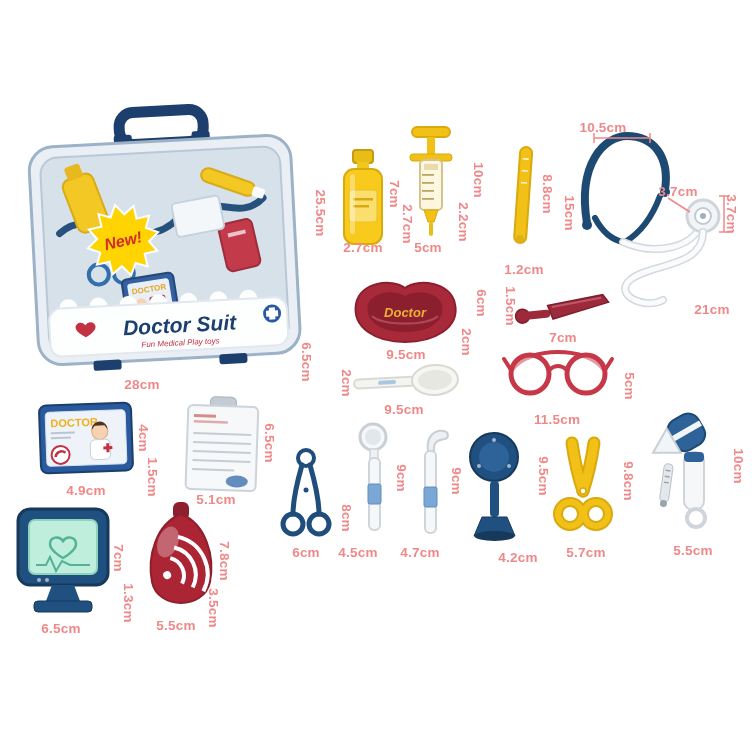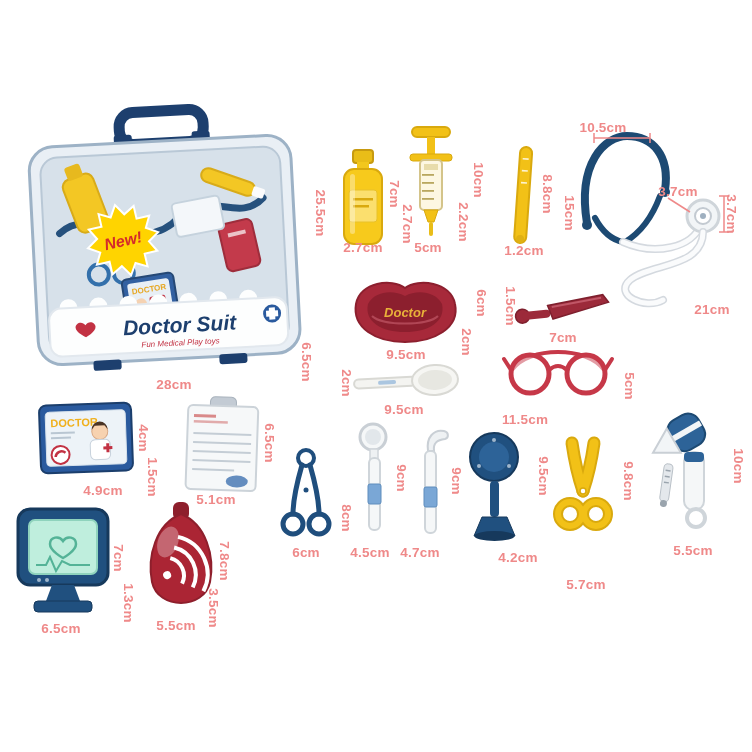--- a/index.html
+++ b/index.html
@@ -271,74 +271,74 @@
   </svg>
 
   <svg class="ticks" width="752" height="752" viewBox="0 0 752 752">
     <g stroke="#ef8989" stroke-width="1.5" fill="none">
       <path d="M594,138 L650,138 M594,133 L594,143 M650,133 L650,143"></path>
       <path d="M724,196 L724,232 M719,196 L729,196 M719,232 L729,232"></path>
       <path d="M668,198 L690,212"></path>
     </g>
   </svg>
 
-  <div class="dim h" style="left:174px;top:384px">28cm</div>
+  <div class="dim h" style="left:142px;top:384px">28cm</div>
   <div class="dim v" style="left:320px;top:213px">25.5cm</div>
   <div class="dim v" style="left:306px;top:362px">6.5cm</div>
 
   <div class="dim h" style="left:363px;top:247px">2.7cm</div>
   <div class="dim v" style="left:394px;top:194px">7cm</div>
   <div class="dim v" style="left:407px;top:224px">2.7cm</div>
 
   <div class="dim h" style="left:428px;top:247px">5cm</div>
   <div class="dim v" style="left:478px;top:180px">10cm</div>
   <div class="dim v" style="left:463px;top:222px">2.2cm</div>
 
-  <div class="dim h" style="left:524px;top:250px">1.2cm</div>
+  <div class="dim h" style="left:524px;top:269px">1.2cm</div>
   <div class="dim v" style="left:547px;top:194px">8.8cm</div>
 
   <div class="dim h" style="left:603px;top:127px">10.5cm</div>
   <div class="dim v" style="left:569px;top:213px">15cm</div>
   <div class="dim h" style="left:678px;top:191px">3.7cm</div>
   <div class="dim v" style="left:731px;top:214px">3.7cm</div>
   <div class="dim h" style="left:712px;top:309px">21cm</div>
 
   <div class="dim h" style="left:406px;top:354px">9.5cm</div>
   <div class="dim v" style="left:481px;top:303px">6cm</div>
   <div class="dim v" style="left:466px;top:342px">2cm</div>
 
   <div class="dim v" style="left:510px;top:306px">1.5cm</div>
   <div class="dim h" style="left:563px;top:337px">7cm</div>
 
   <div class="dim v" style="left:346px;top:383px">2cm</div>
   <div class="dim h" style="left:404px;top:409px">9.5cm</div>
 
-  <div class="dim h" style="left:525px;top:419px">11.5cm</div>
+  <div class="dim h" style="left:557px;top:419px">11.5cm</div>
   <div class="dim v" style="left:629px;top:386px">5cm</div>
 
-  <div class="dim h" style="left:103px;top:490px">4.9cm</div>
+  <div class="dim h" style="left:86px;top:490px">4.9cm</div>
   <div class="dim v" style="left:143px;top:438px">4cm</div>
   <div class="dim v" style="left:152px;top:477px">1.5cm</div>
 
   <div class="dim h" style="left:216px;top:499px">5.1cm</div>
   <div class="dim v" style="left:269px;top:443px">6.5cm</div>
 
   <div class="dim h" style="left:306px;top:552px">6cm</div>
   <div class="dim v" style="left:346px;top:518px">8cm</div>
 
-  <div class="dim h" style="left:370px;top:552px">4.5cm</div>
+  <div class="dim h" style="left:358px;top:552px">4.5cm</div>
   <div class="dim v" style="left:401px;top:478px">9cm</div>
 
   <div class="dim h" style="left:420px;top:552px">4.7cm</div>
   <div class="dim v" style="left:456px;top:481px">9cm</div>
 
   <div class="dim h" style="left:518px;top:557px">4.2cm</div>
   <div class="dim v" style="left:543px;top:476px">9.5cm</div>
 
-  <div class="dim h" style="left:586px;top:584px">5.7cm</div>
+  <div class="dim h" style="left:586px;top:552px">5.7cm</div>
   <div class="dim v" style="left:628px;top:481px">9.8cm</div>
 
   <div class="dim h" style="left:693px;top:550px">5.5cm</div>
   <div class="dim v" style="left:738px;top:466px">10cm</div>
 
   <div class="dim h" style="left:61px;top:628px">6.5cm</div>
   <div class="dim v" style="left:118px;top:558px">7cm</div>
   <div class="dim v" style="left:128px;top:603px">1.3cm</div>
 
   <div class="dim h" style="left:176px;top:625px">5.5cm</div>

